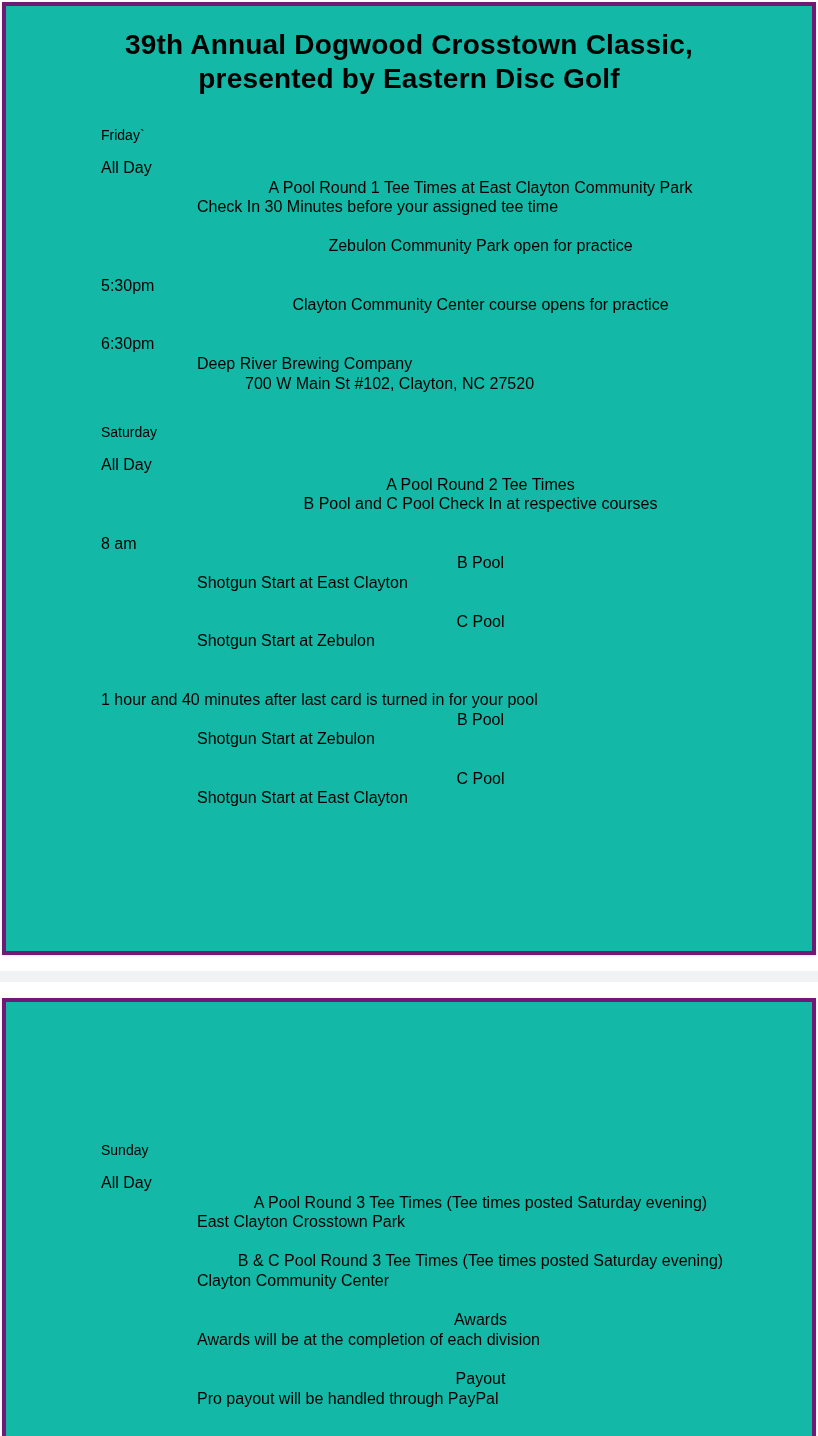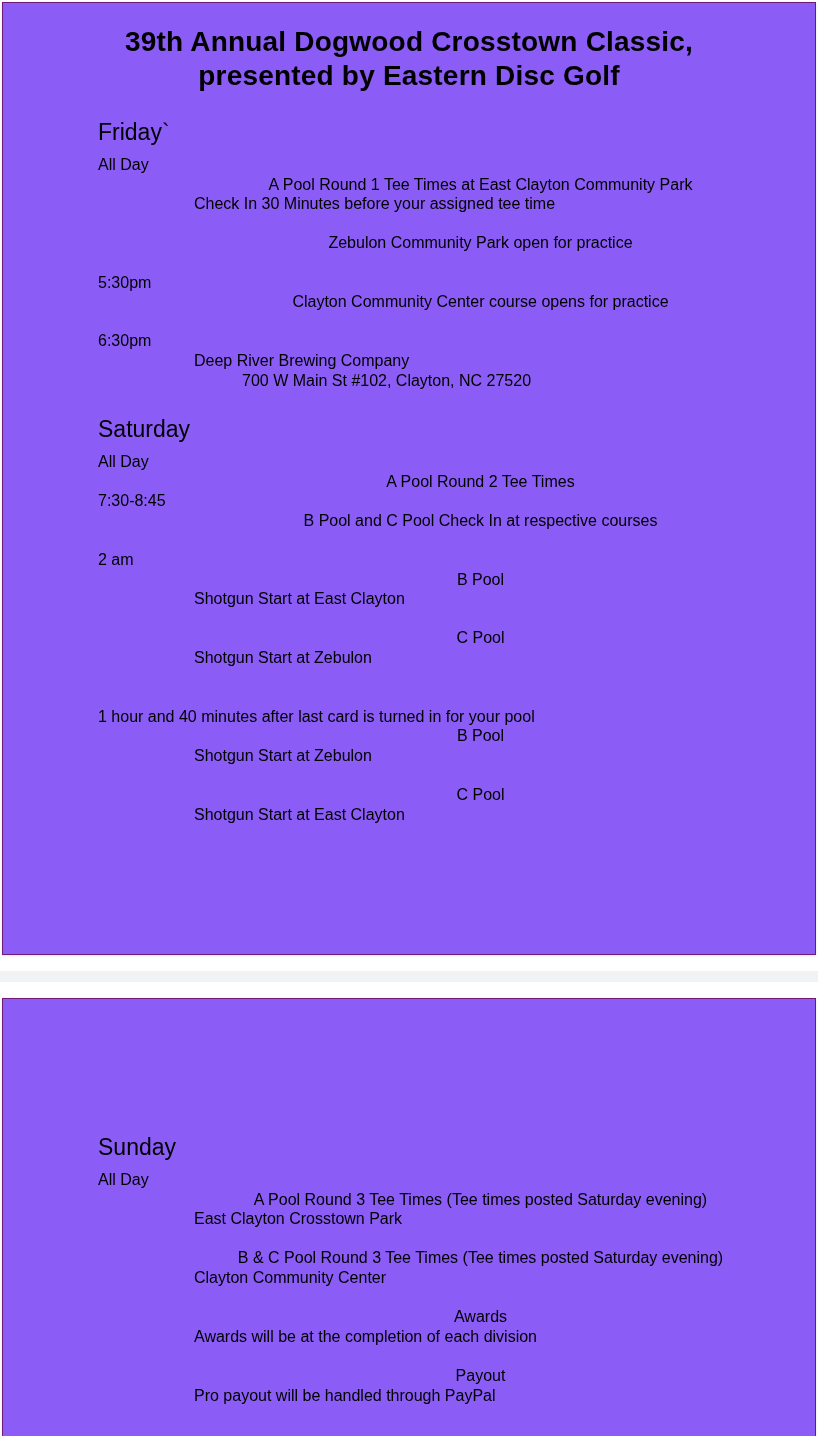--- a/index.html
+++ b/index.html
@@ -8,22 +8,22 @@
     background: #ffffff;
     font-family: "Liberation Sans", sans-serif;
     color: #000000;
     width: 818px;
   }
   .viewer {
     width: 818px;
   }
   .page {
     box-sizing: border-box;
-    background: #8b5cf6;
-    border: 1px solid #701a75;
+    background: #14b8a6;
+    border: 4px solid #701a75;
     margin: 16px 2px;
     overflow: hidden;
     box-shadow: 0 1px 3px rgba(0,0,0,0.10);
   }
   .page-1 { margin-top: 2px; height: 953px; }
   .page-2 { height: 463px; }
   .page-gap {
     height: 11px;
     background: #f1f2f4;
   }
@@ -33,21 +33,21 @@
   }
   .doc-title {
     margin: 22px 0 0 0;
     font-size: 28px;
     line-height: 34px;
     font-weight: bold;
     text-align: center;
     letter-spacing: 0.2px;
   }
   .heading {
-    font-size: 23px;
+    font-size: 14px;
     line-height: 26px;
     font-weight: 400;
     margin: 26px 0 10px 95px;
   }
   .page-2 .heading { margin-top: 135px; }
   .line {
     font-size: 16px;
     line-height: 19.6px;
     min-height: 19.6px;
     padding-left: 95px;
@@ -77,24 +77,23 @@
         <div class="line ind0"></div>
         <div class="line ind0">5:30pm</div>
         <div class="line ind1">Clayton Community Center course opens for practice</div>
         <div class="line ind0"></div>
         <div class="line ind0">6:30pm</div>
         <div class="line ind2">Deep River Brewing Company</div>
         <div class="line ind3">700 W Main St #102, Clayton, NC 27520</div>
         <div class="heading">Saturday</div>
         <div class="line ind0">All Day</div>
         <div class="line ind1">A Pool Round 2 Tee Times</div>
-        <div class="line ind0">7:30-8:45</div>
         <div class="line ind1">B Pool and C Pool Check In at respective courses</div>
         <div class="line ind0"></div>
-        <div class="line ind0">2 am</div>
+        <div class="line ind0">8 am</div>
         <div class="line ind1">B Pool</div>
         <div class="line ind2">Shotgun Start at East Clayton</div>
         <div class="line ind0"></div>
         <div class="line ind1">C Pool</div>
         <div class="line ind2">Shotgun Start at Zebulon</div>
         <div class="line ind0"></div>
         <div class="line ind0"></div>
         <div class="line ind0">1 hour and 40 minutes after last card is turned in for your pool</div>
         <div class="line ind1">B Pool</div>
         <div class="line ind2">Shotgun Start at Zebulon</div>

